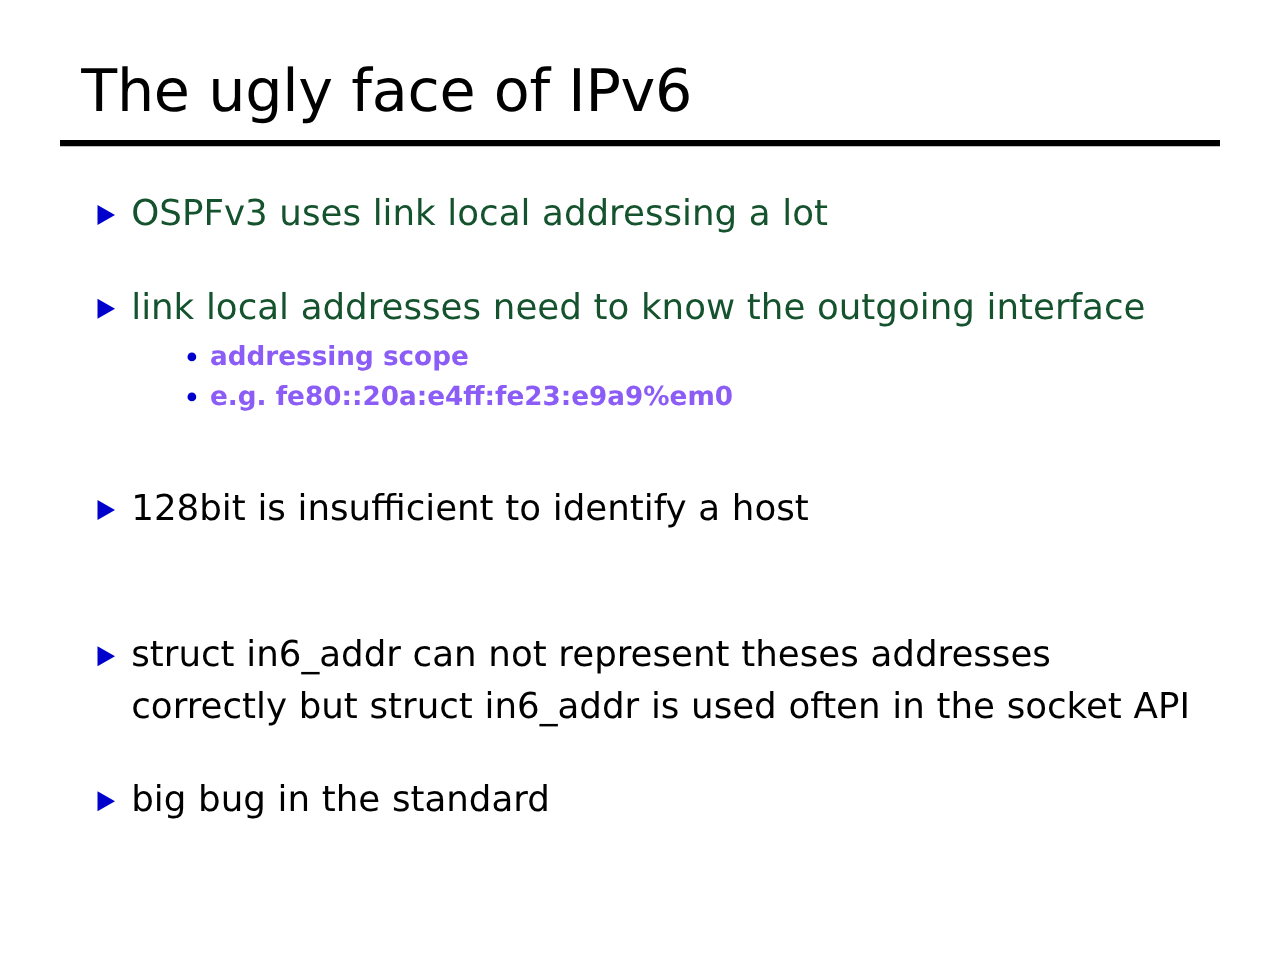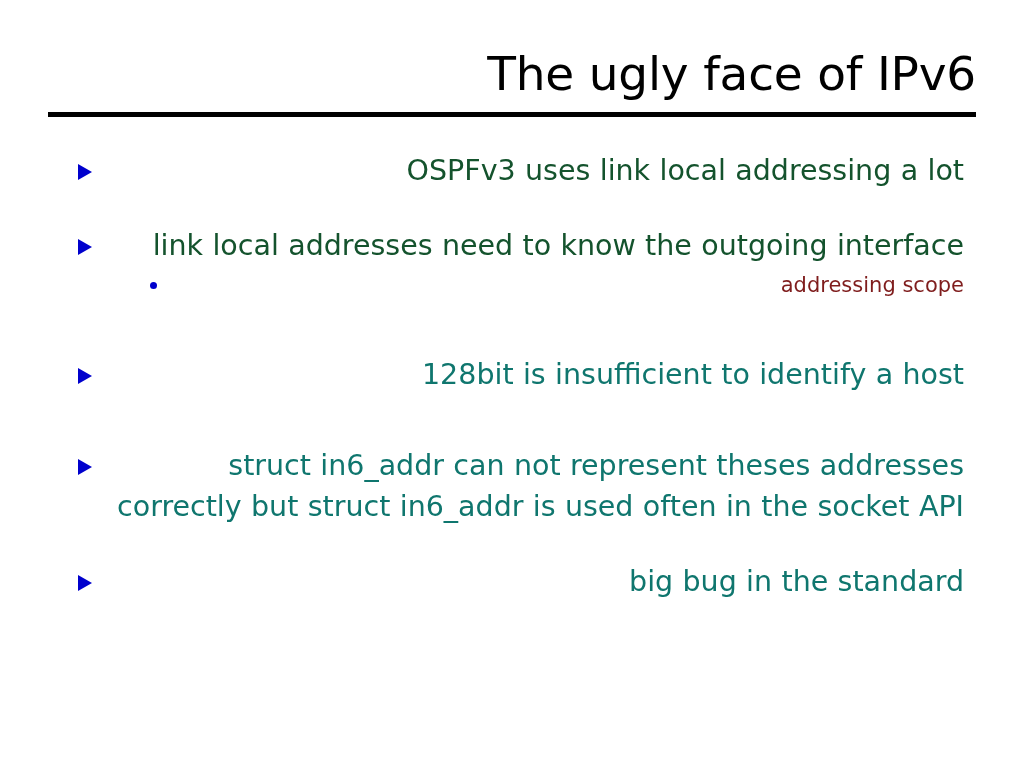--- a/index.html
+++ b/index.html
@@ -15,21 +15,20 @@
     font-family: "DejaVu Sans", "Liberation Sans", sans-serif;
     -webkit-font-smoothing: antialiased;
   }
 
   #slide {
     position: relative;
     width: 1024px;
     height: 584px;
     background: #ffffff;
     box-sizing: border-box;
-    text-align: right;
   }
 
   
   #title-block {
     position: absolute;
     left: 48px;
     top: 48px;
     width: 928px;
   }
   #slide-title {
@@ -71,21 +70,21 @@
 
   .bullet-text {
     font-size: 28.5px;
     font-weight: 400;
     line-height: 41px;
     color: #14532d;
     display: block;
     word-spacing: 0.3px;
   }
   .bullet-item.red > .bullet-text {
-    color: #0f766e;
+    color: #000000;
   }
 
   
   .tri-marker {
     position: absolute;
     left: 14px;
     top: 14px;
     width: 0;
     height: 0;
     border-top: 8px solid transparent;
@@ -99,39 +98,39 @@
     padding: 0;
     list-style: none;
   }
   .sub-item {
     position: relative;
     padding-left: 63px;
     line-height: 31px;
   }
   .sub-text {
     font-size: 21px;
-    font-weight: 400;
+    font-weight: 700;
     line-height: 31px;
-    color: #7f1d1d;
+    color: #8b5cf6;
     display: inline-block;
   }
   .dot-marker {
     position: absolute;
     left: 45px;
     top: 12px;
     width: 7px;
     height: 7px;
     border-radius: 50%;
     background: #0000cd;
   }
 
   
   #bullet-2 { }
   #bullet-3 { margin-top: 52px; }
-  #bullet-4 { margin-top: 50px; }
+  #bullet-4 { margin-top: 76px; }
   #bullet-5 { }
 </style>
 </head>
 <body>
 
 <div id="slide">
 
   <div id="title-block">
     <h1 id="slide-title">The ugly face of IPv6</h1>
     <div id="title-rule"></div>
@@ -145,20 +144,24 @@
     </div>
 
     <div class="bullet-item red-none" id="bullet-2">
       <span class="tri-marker"></span>
       <span class="bullet-text">link local addresses need to know the outgoing interface</span>
       <ul class="sub-list">
         <li class="sub-item">
           <span class="dot-marker"></span>
           <span class="sub-text">addressing scope</span>
         </li>
+        <li class="sub-item">
+          <span class="dot-marker"></span>
+          <span class="sub-text">e.g. fe80::20a:e4ff:fe23:e9a9%em0</span>
+        </li>
       </ul>
     </div>
 
     <div class="bullet-item red" id="bullet-3">
       <span class="tri-marker"></span>
       <span class="bullet-text">128bit is insufficient to identify a host</span>
     </div>
 
     <div class="bullet-item red" id="bullet-4">
       <span class="tri-marker"></span>

